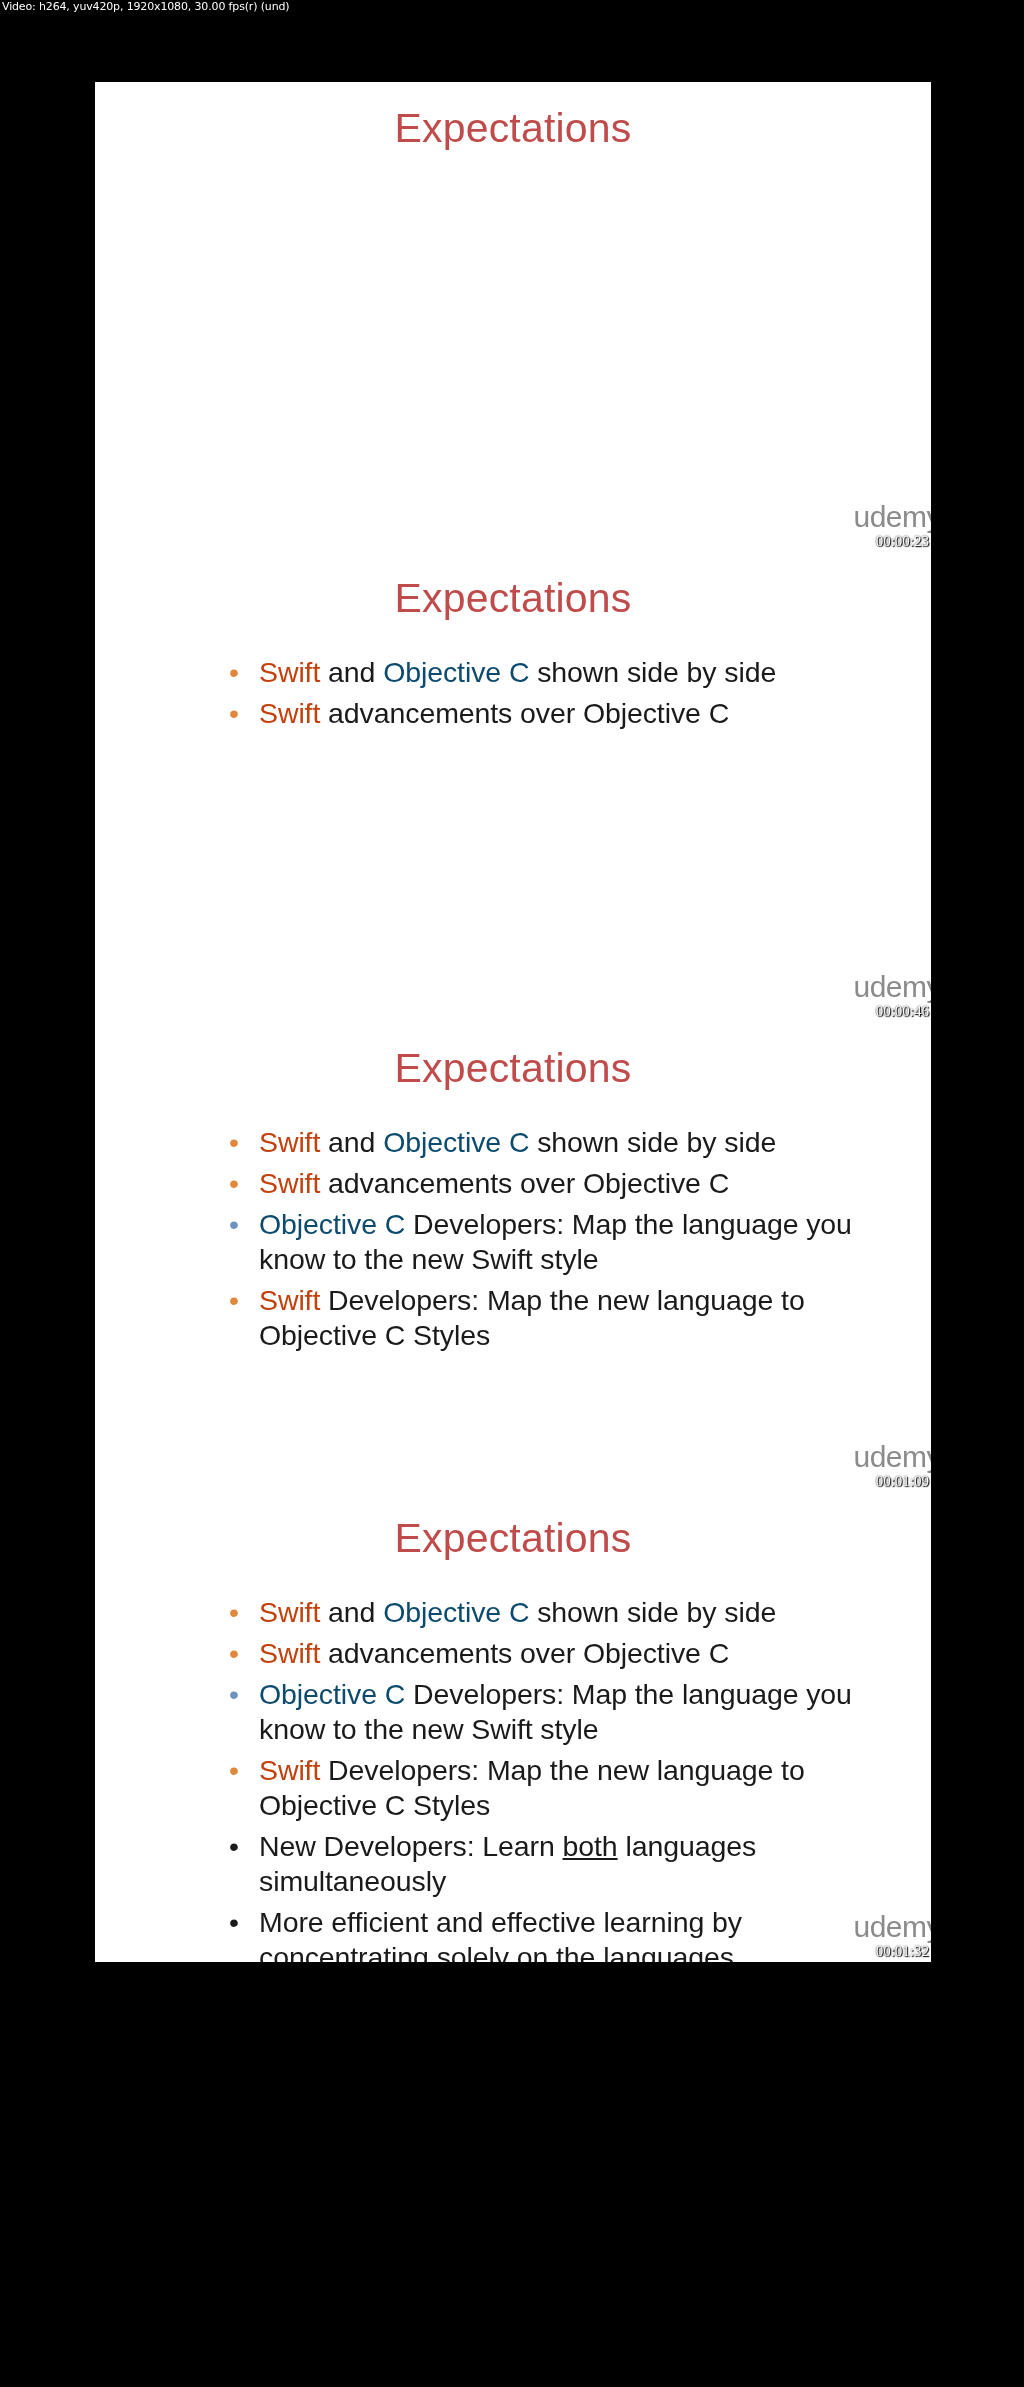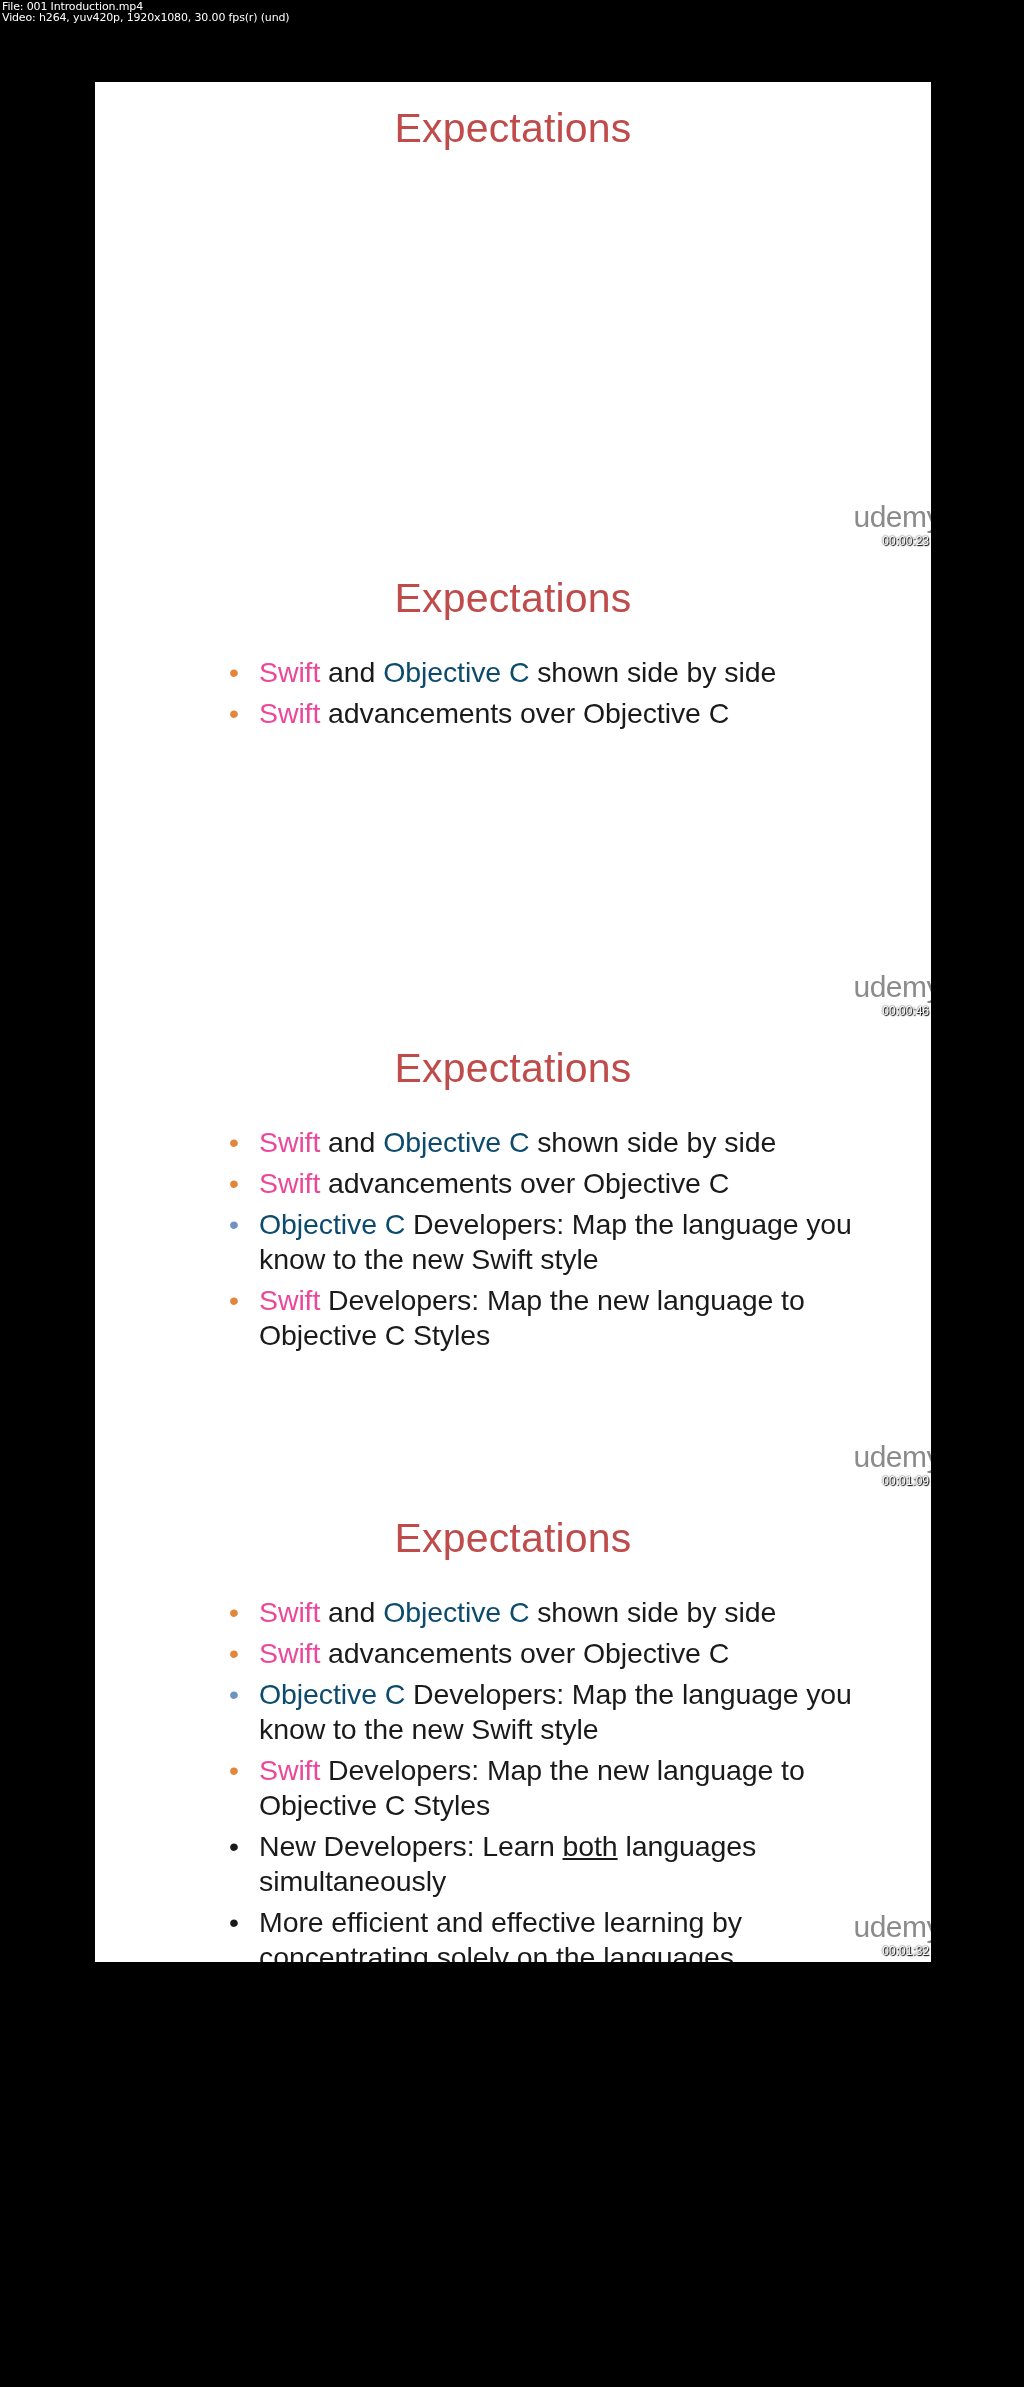--- a/index.html
+++ b/index.html
@@ -92,55 +92,54 @@
     position: absolute;
     left: 12px;
     top: 0px;
     font-size: 28.5px;
     line-height: 35px;
   }
   .dot-orange { color: #e2863c; }
   .dot-blue   { color: #6f92bf; }
   .dot-dark   { color: #1a1a1a; }
 
-  .kw-swift { color: #ec4899; }
+  .kw-swift { color: #c2410c; }
   .kw-objc  { color: #0c4a6e; }
   .u        { text-decoration: underline; text-underline-offset: 2px; }
 
   
   .watermark {
     position: absolute;
     right: -10px;
     bottom: 18px;
     color: #8b8b8b;
     font-size: 30px;
     letter-spacing: -0.5px;
     font-weight: 400;
     pointer-events: none;
     z-index: 3;
   }
   .timestamp {
     position: absolute;
     right: 2px;
     bottom: 4px;
     color: #ffffff;
-    font-family: Liberation Sans, sans-serif;
-    font-size: 12px;
+    font-family: Liberation Serif, serif;
+    font-size: 15px;
     line-height: 13px;
     text-shadow: 0 0 2px #000, 1px 1px 1px #000;
     z-index: 4;
   }
 
   
 </style>
 </head>
 <body>
 
 <div id="meta-header">
-    <span class="meta-line">File: 001 Introduction.mp4</span>
     <span class="meta-line">Video: h264, yuv420p, 1920x1080, 30.00 fps(r) (und)</span>
   </div>
 
 <div id="thumb-grid">
     <div class="thumb">
       <div class="slide">
         <div class="slide-title">Expectations</div>
       </div>
       <div class="watermark">udemy</div>
       <div class="timestamp">00:00:23</div>

